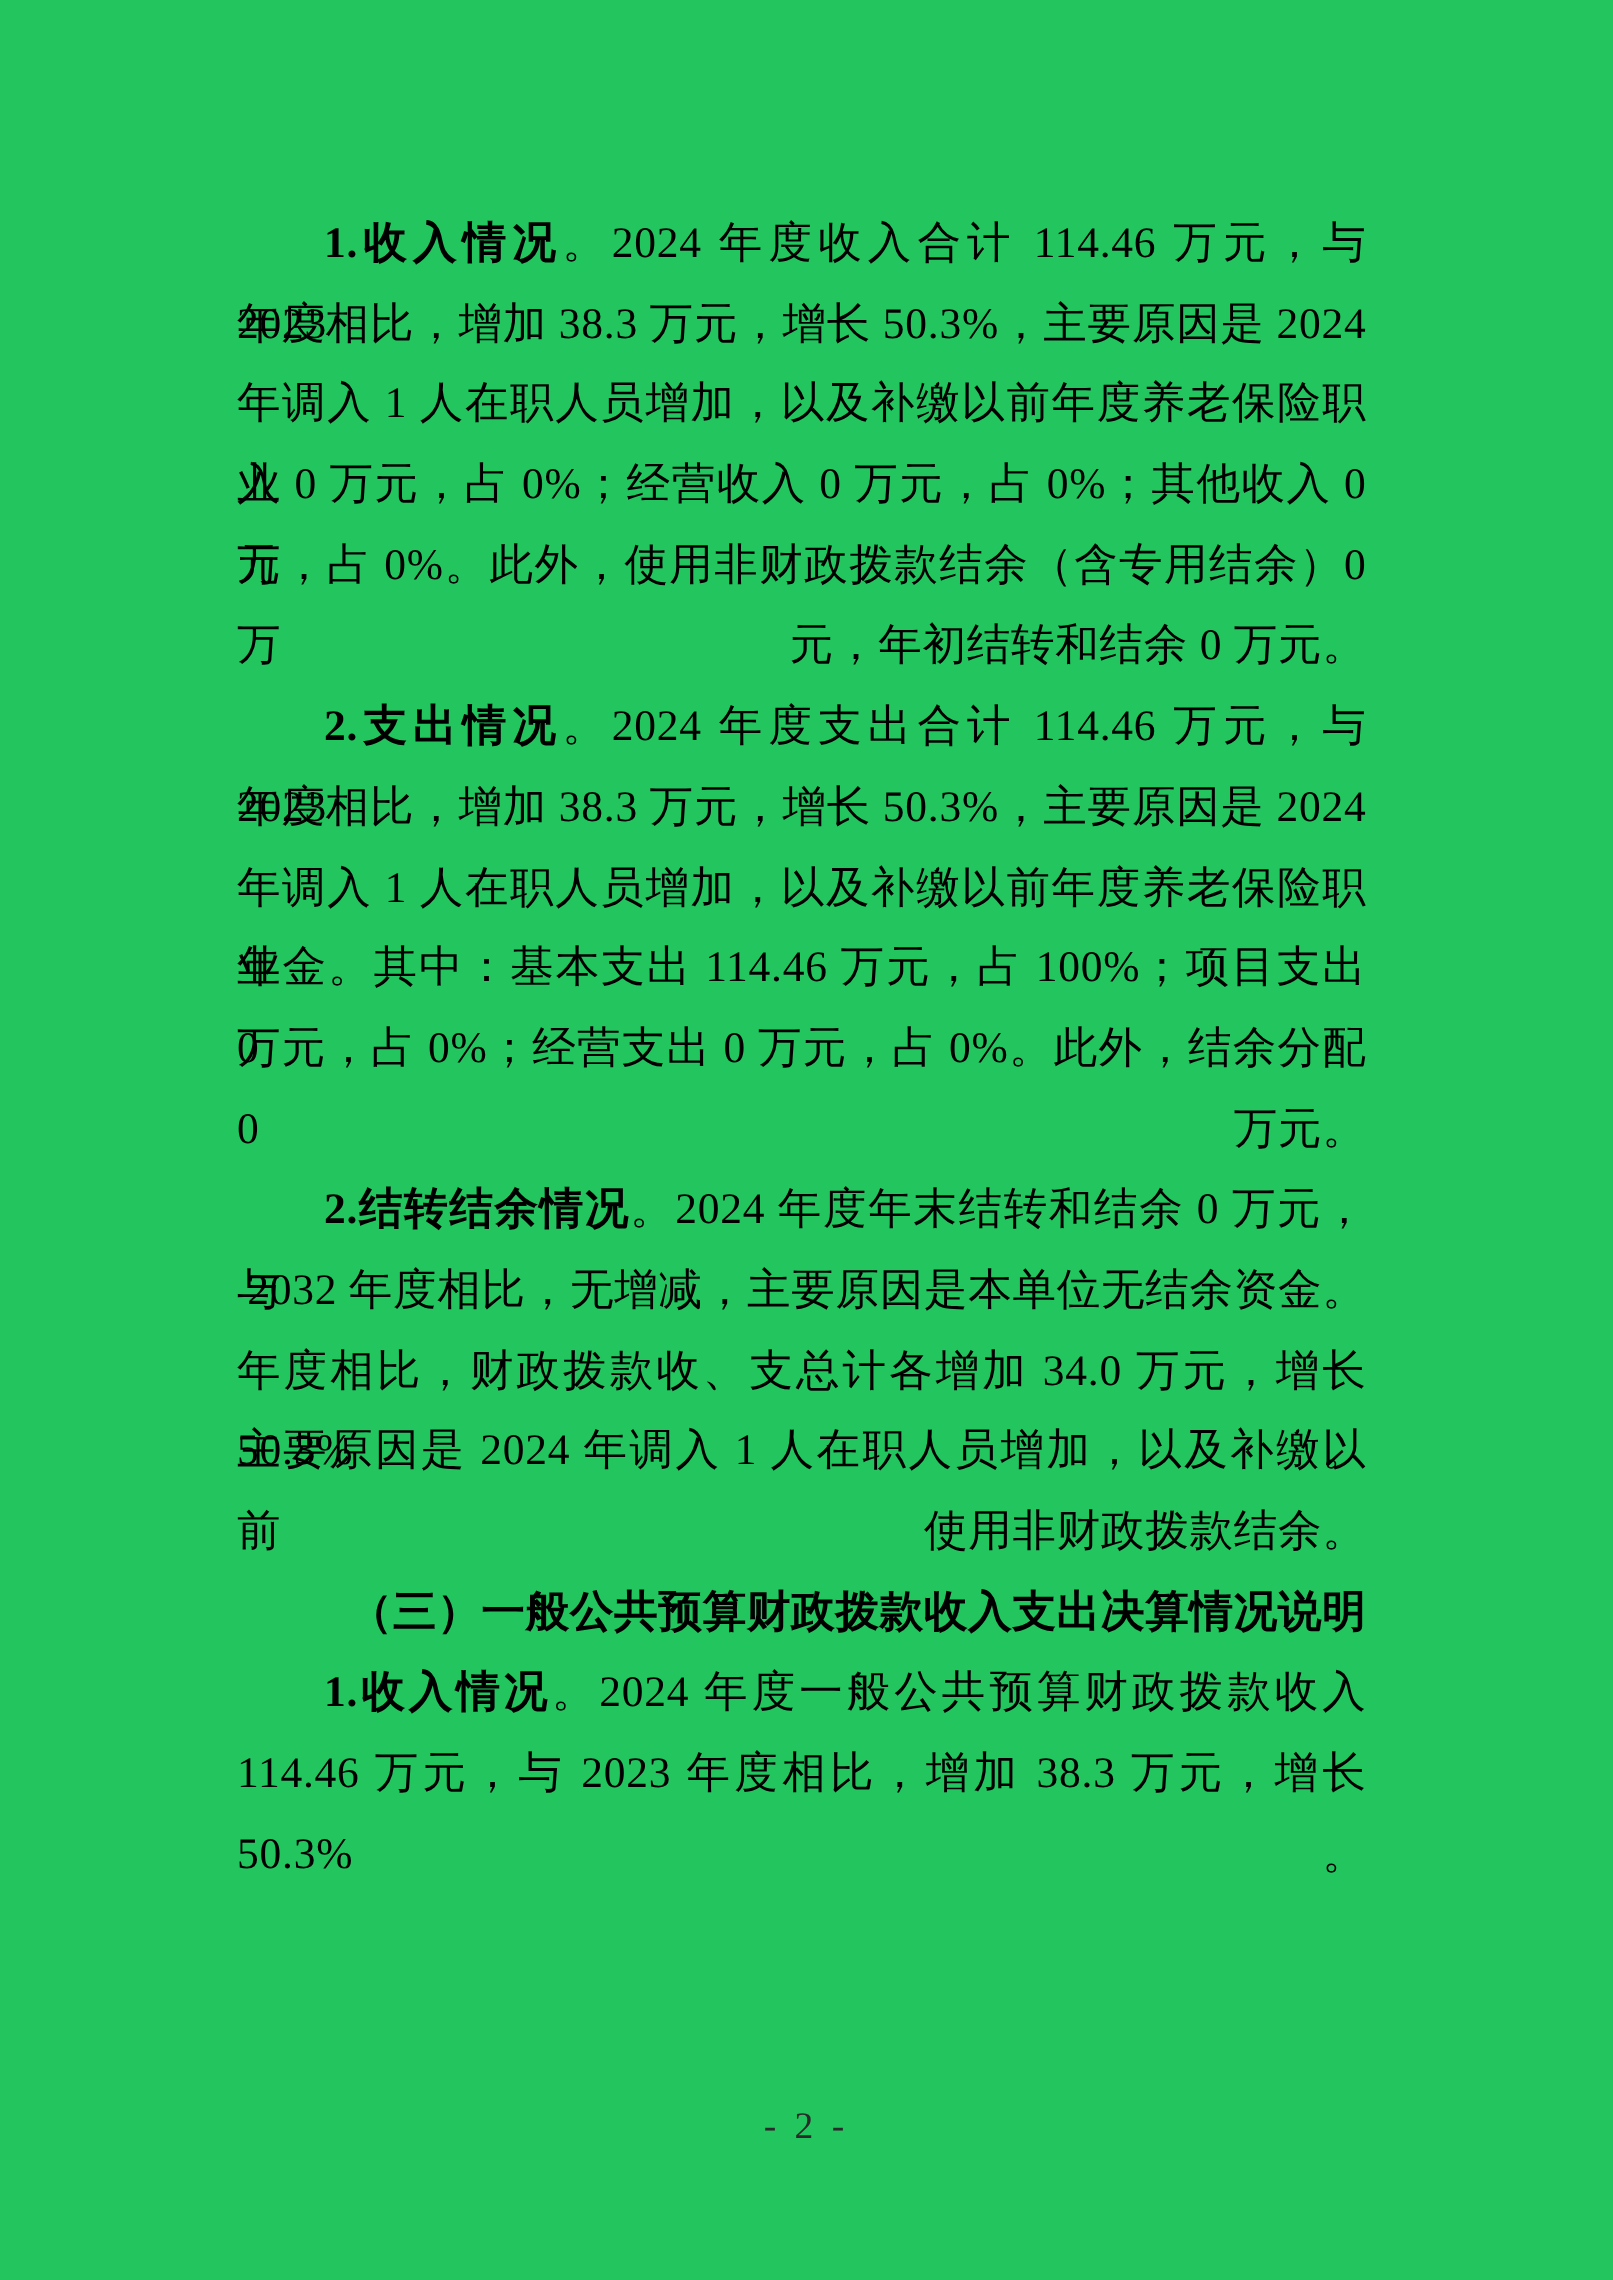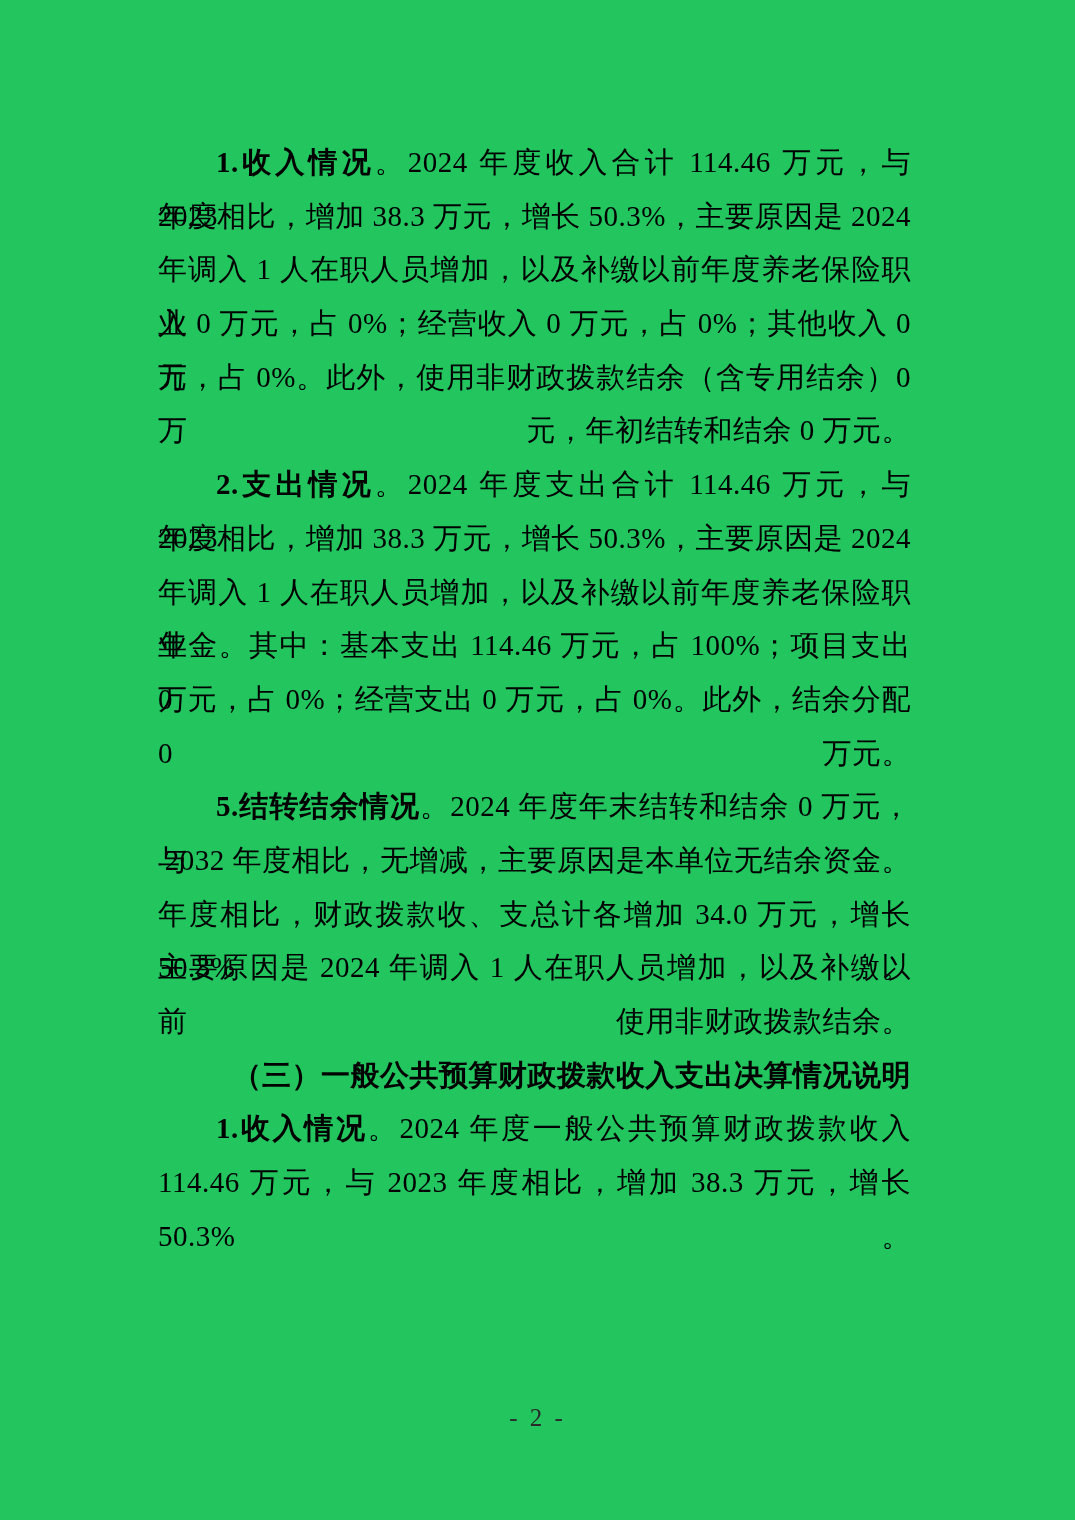--- a/index.html
+++ b/index.html
@@ -60,21 +60,21 @@
       <div class="line justify"><span>年调入 1 人在职人员增加，以及补缴以前年度养老保险职业</span></div>
       <div class="line justify"><span>入 0 万元，占 0%；经营收入 0 万元，占 0%；其他收入 0 万</span></div>
       <div class="line justify"><span>元，占 0%。此外，使用非财政拨款结余（含专用结余）0 万</span></div>
       <div class="line"><span>元，年初结转和结余 0 万元。</span></div>
       <div class="line justify indent"><span class="lead">2.支出情况</span><span>。2024 年度支出合计 114.46 万元，与 2023</span></div>
       <div class="line justify"><span>年度相比，增加 38.3 万元，增长 50.3%，主要原因是 2024</span></div>
       <div class="line justify"><span>年调入 1 人在职人员增加，以及补缴以前年度养老保险职业</span></div>
       <div class="line justify"><span>年金。其中：基本支出 114.46 万元，占 100%；项目支出 0</span></div>
       <div class="line justify"><span>万元，占 0%；经营支出 0 万元，占 0%。此外，结余分配 0</span></div>
       <div class="line"><span>万元。</span></div>
-      <div class="line justify indent"><span class="lead">5.结转结余情况</span><span>。2024 年度年末结转和结余 0 万元，与</span></div>
+      <div class="line justify indent"><span class="lead">2.结转结余情况</span><span>。2024 年度年末结转和结余 0 万元，与</span></div>
       <div class="line"><span>2032 年度相比，无增减，主要原因是本单位无结余资金。</span></div>
       <div class="line justify"><span>年度相比，财政拨款收、支总计各增加 34.0 万元，增长 50.3%。</span></div>
       <div class="line justify"><span>主要原因是 2024 年调入 1 人在职人员增加，以及补缴以前</span></div>
       <div class="line"><span>使用非财政拨款结余。</span></div>
       <div class="line indent"><span class="lead">（三）一般公共预算财政拨款收入支出决算情况说明</span><span></span></div>
       <div class="line justify indent"><span class="lead">1.收入情况</span><span>。2024 年度一般公共预算财政拨款收入</span></div>
       <div class="line justify"><span>114.46 万元，与 2023 年度相比，增加 38.3 万元，增长 50.3%。</span></div>
     </div>
   <div class="footer">- 2 -</div>
 </div>

